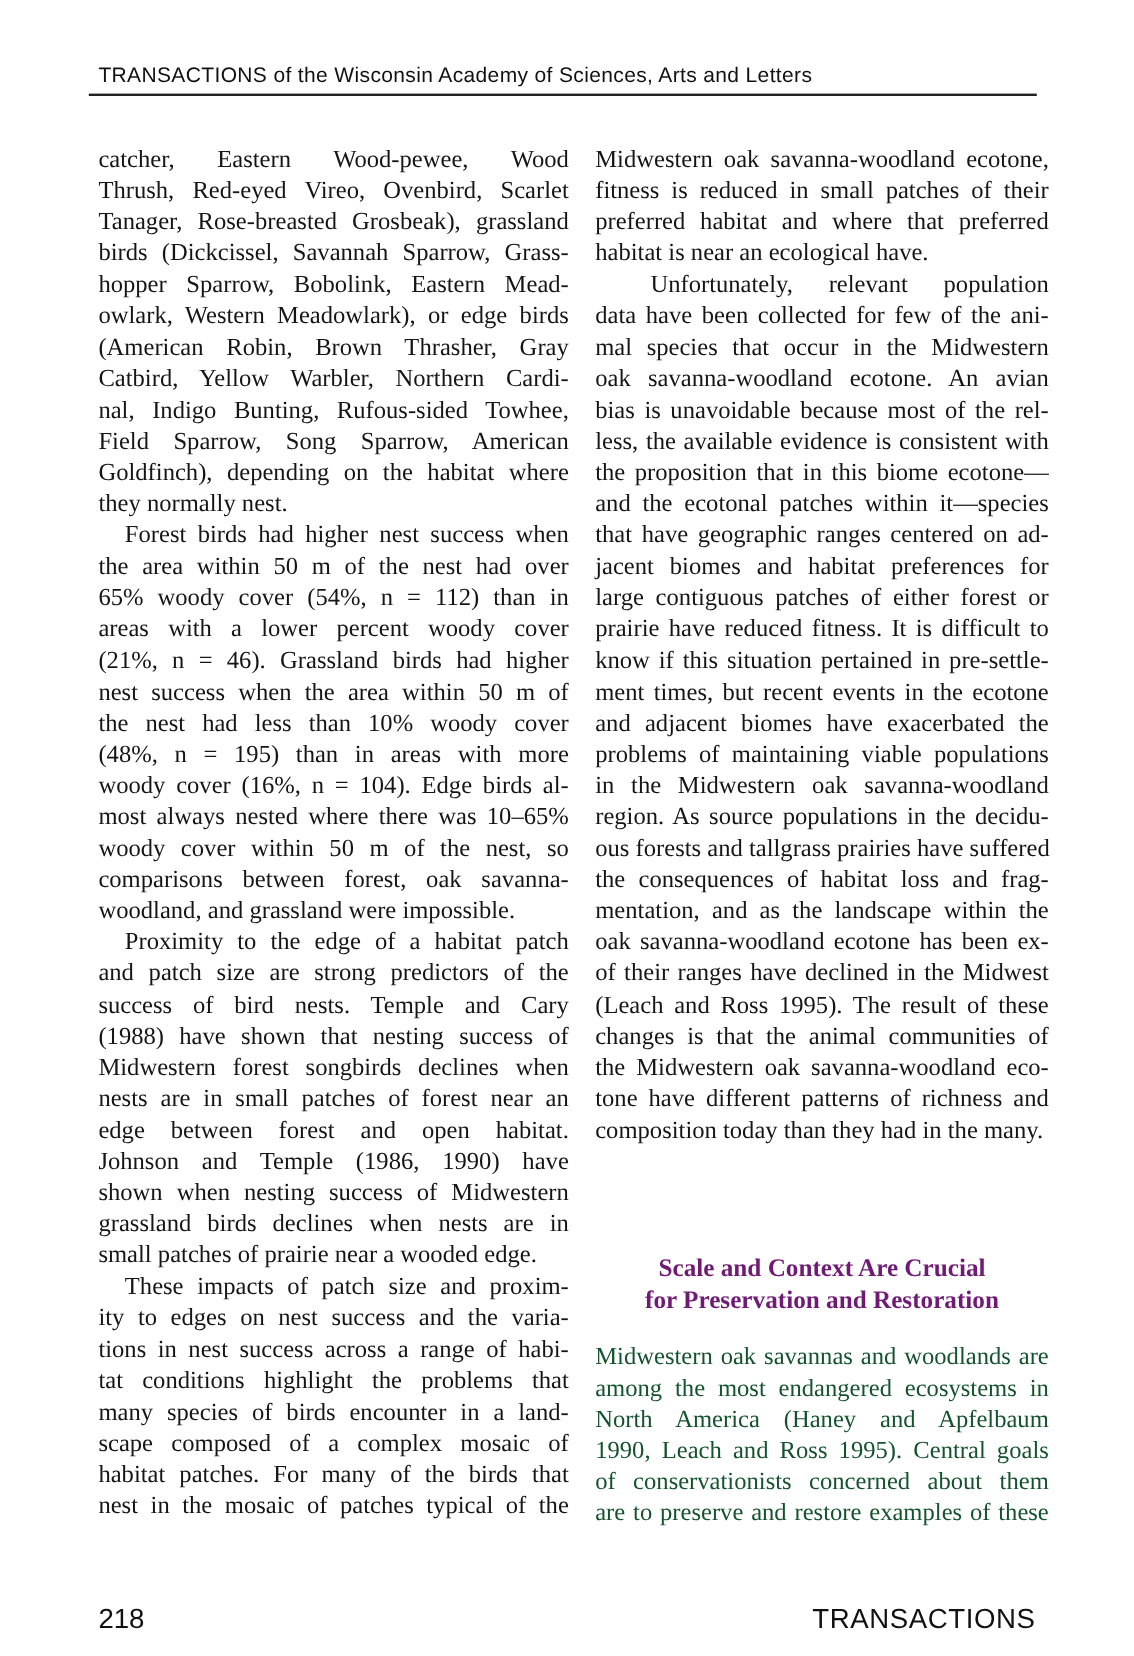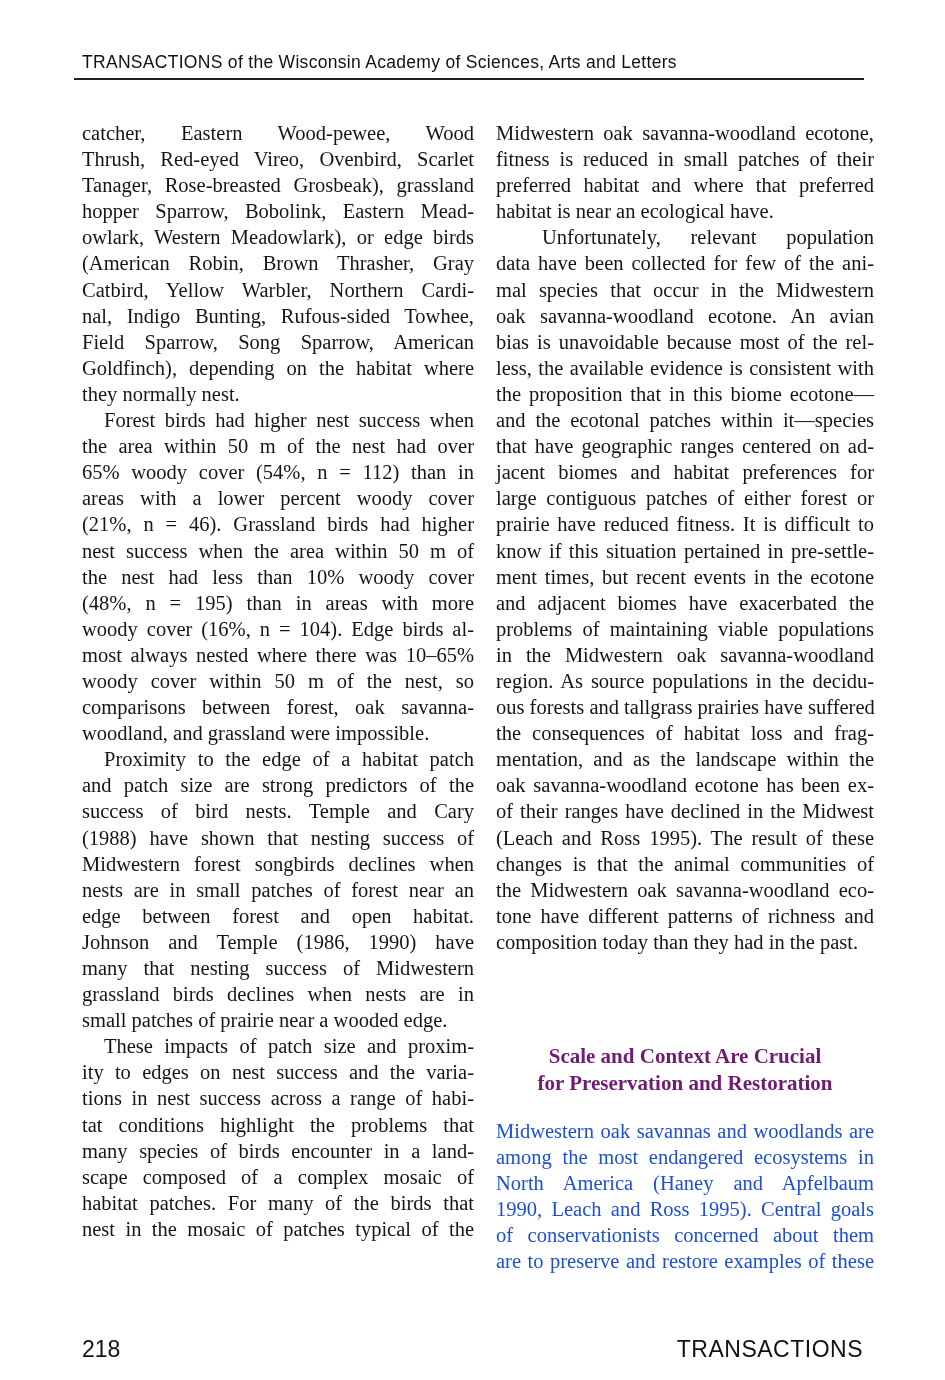--- a/index.html
+++ b/index.html
@@ -23,37 +23,38 @@
     text-align: justify; text-align-last: justify; overflow: visible;
   }
   .line.last { text-align-last: left; }
   .line.indent { text-indent: 22px; }
   .line.indent-lg { text-indent: 46px; }
   .heading {
     position: absolute; left: 496px; top: 1043px; width: 378px; text-align: center;
     font-family: "Liberation Serif", serif; font-weight: bold; font-size: 21px; line-height: 27px; color: #701a75;
   }
   .col-right-2 { position: absolute; left: 496px; top: 1118px; width: 378px;
-    font-family: "Liberation Serif", serif; font-size: 20.5px; color: #1d4ed8; }
+    font-family: "Liberation Serif", serif; font-size: 20.5px; color: #14532d; }
   .folio {
     position: absolute; top: 1336px; font-family: "Liberation Sans", sans-serif; font-size: 23px; color: #111;
   }
   .folio-left { left: 82px; }
   .folio-right { right: 82px; letter-spacing: 0.5px; }
 </style>
 </head>
 <body>
 
 <div class="running-head">TRANSACTIONS of the Wisconsin Academy of Sciences, Arts and Letters</div>
 <div class="head-rule"></div>
 
 <div class="col col-left" id="left-col">
     <div class="line">catcher, Eastern Wood-pewee, Wood</div>
     <div class="line">Thrush, Red-eyed Vireo, Ovenbird, Scarlet</div>
     <div class="line">Tanager, Rose-breasted Grosbeak), grassland</div>
+    <div class="line">birds (Dickcissel, Savannah Sparrow, Grass-</div>
     <div class="line">hopper Sparrow, Bobolink, Eastern Mead-</div>
     <div class="line">owlark, Western Meadowlark), or edge birds</div>
     <div class="line">(American Robin, Brown Thrasher, Gray</div>
     <div class="line">Catbird, Yellow Warbler, Northern Cardi-</div>
     <div class="line">nal, Indigo Bunting, Rufous-sided Towhee,</div>
     <div class="line">Field Sparrow, Song Sparrow, American</div>
     <div class="line">Goldfinch), depending on the habitat where</div>
     <div class="line last">they normally nest.</div>
     <div class="line indent">Forest birds had higher nest success when</div>
     <div class="line">the area within 50 m of the nest had over</div>
@@ -69,21 +70,21 @@
     <div class="line">comparisons between forest, oak savanna-</div>
     <div class="line last">woodland, and grassland were impossible.</div>
     <div class="line indent">Proximity to the edge of a habitat patch</div>
     <div class="line">and patch size are strong predictors of the</div>
     <div class="line">success of bird nests. Temple and Cary</div>
     <div class="line">(1988) have shown that nesting success of</div>
     <div class="line">Midwestern forest songbirds declines when</div>
     <div class="line">nests are in small patches of forest near an</div>
     <div class="line">edge between forest and open habitat.</div>
     <div class="line">Johnson and Temple (1986, 1990) have</div>
-    <div class="line">many that nesting success of Midwestern</div>
+    <div class="line">shown when nesting success of Midwestern</div>
     <div class="line">grassland birds declines when nests are in</div>
     <div class="line last">small patches of prairie near a wooded edge.</div>
     <div class="line indent">These impacts of patch size and proxim-</div>
     <div class="line">ity to edges on nest success and the varia-</div>
     <div class="line">tions in nest success across a range of habi-</div>
     <div class="line">tat conditions highlight the problems that</div>
     <div class="line">many species of birds encounter in a land-</div>
     <div class="line">scape composed of a complex mosaic of</div>
     <div class="line">habitat patches. For many of the birds that</div>
     <div class="line">nest in the mosaic of patches typical of the</div>
@@ -113,21 +114,21 @@
     <div class="line">region. As source populations in the decidu-</div>
     <div class="line">ous forests and tallgrass prairies have suffered</div>
     <div class="line">the consequences of habitat loss and frag-</div>
     <div class="line">mentation, and as the landscape within the</div>
     <div class="line">oak savanna-woodland ecotone has been ex-</div>
     <div class="line">of their ranges have declined in the Midwest</div>
     <div class="line">(Leach and Ross 1995). The result of these</div>
     <div class="line">changes is that the animal communities of</div>
     <div class="line">the Midwestern oak savanna-woodland eco-</div>
     <div class="line">tone have different patterns of richness and</div>
-    <div class="line last">composition today than they had in the past.</div>
+    <div class="line last">composition today than they had in the many.</div>
   </div>
 
 <div class="heading">
   <div>Scale and Context Are Crucial</div>
   <div>for Preservation and Restoration</div>
 </div>
 <div class="col-right-2" id="section-col">
     <div class="line">Midwestern oak savannas and woodlands are</div>
     <div class="line">among the most endangered ecosystems in</div>
     <div class="line">North America (Haney and Apfelbaum</div>

